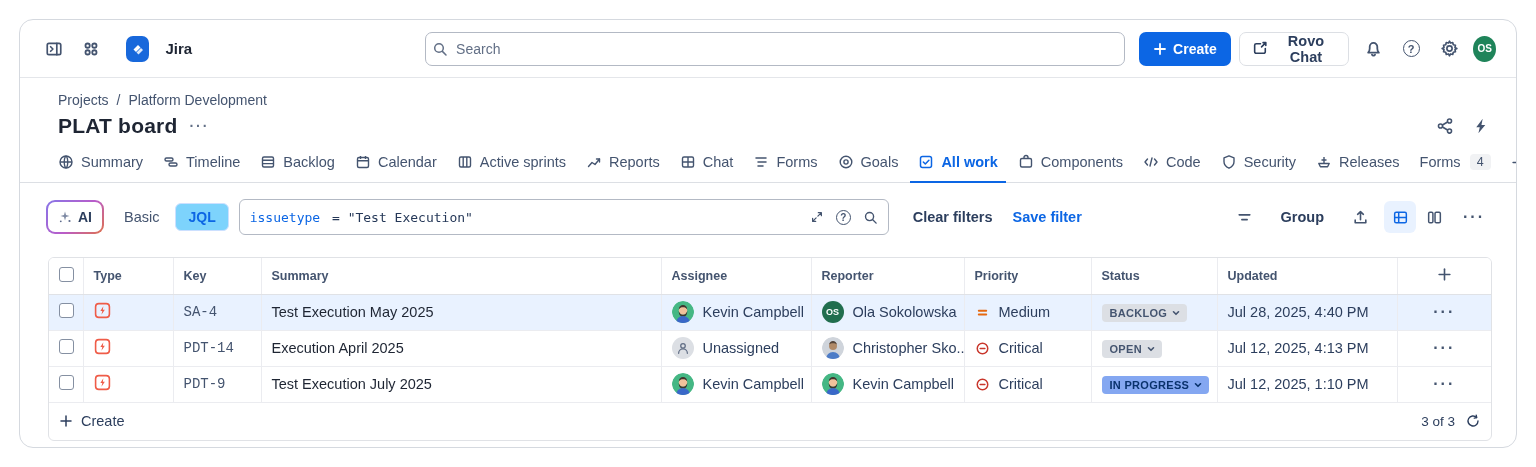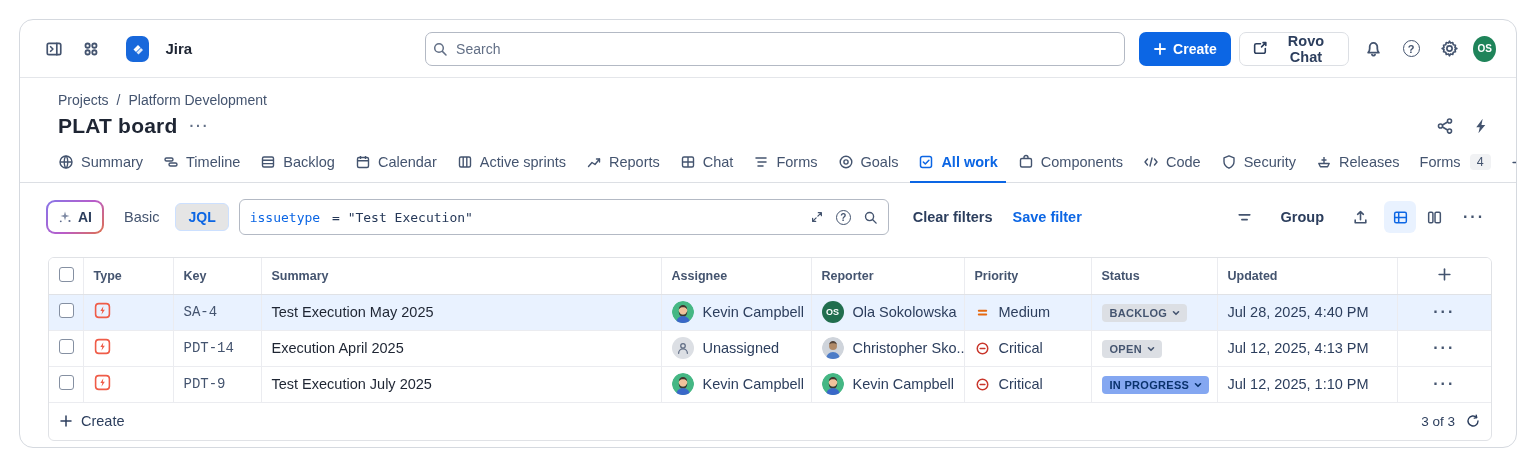--- a/index.html
+++ b/index.html
@@ -34,21 +34,21 @@
   .tab { display:flex; align-items:center; gap:7px; font-size:14.5px; color:#44546f; padding:6px 8px 11px 8px; cursor:pointer; white-space:nowrap; border-bottom:2px solid transparent; margin-bottom:-1px; }
   .tab svg, .tab .codeglyph { flex:0 0 auto; }
   .tab.active { color:#0c66e4; font-weight:bold; border-bottom:2.5px solid #0c66e4; }
   .badge { background:#f1f2f4; border-radius:4px; font-size:12.5px; padding:1px 7px; color:#44546f; margin-left:2px; }
 
   
   .filterbar { display:flex; align-items:center; padding:16px 26px 0 26px; gap:10px; }
   .ai-wrap { background:linear-gradient(135deg,#8776e8 0%,#b95cc9 55%,#e8772e 110%); padding:2px; border-radius:9px; cursor:pointer; }
   .ai-inner { background:#fff; border-radius:7px; height:30px; display:flex; align-items:center; gap:6px; padding:0 10px; font-size:14px; font-weight:bold; color:#2c3e5d; }
   .basic-lbl { font-size:14.5px; color:#44546f; margin:0 6px 0 10px; cursor:pointer; }
-  .jql-pill { background:#e5e5e5; color:#0c66e4; font-weight:bold; font-size:14px; border:1px solid #cce0ff; border-radius:6px; padding:5px 12px; cursor:pointer;text-align:center; }
+  .jql-pill { background:#7dd3fc; color:#0c66e4; font-weight:bold; font-size:14px; border:1px solid #cce0ff; border-radius:6px; padding:5px 12px; cursor:pointer;text-align:center; }
   .jql-input { flex:0 0 auto; width:650px; height:36px; border:1px solid #b3b9c4; border-radius:6px; display:flex; align-items:center; padding:4px 10px; gap:4px; }
   .jql-text { font-family:"DejaVu Sans Mono",monospace; font-size:13px; color:#253858; white-space:pre; }
   .jql-field { color:#0c66e4; }
   .jql-icons { margin-left:auto; display:flex; align-items:center; gap:12px; color:#44546f; }
   .txt-btn { font-size:14.5px; background:none; border:none; cursor:pointer; font-family:"Liberation Sans",sans-serif; }
   .clear-filters { color:#2c3e5d; font-weight:bold; margin-left:14px; }
   .save-filter { color:#0c66e4; font-weight:bold; margin-left:10px; }
   .filter-right { margin-left:auto; display:flex; align-items:center; gap:8px; color:#44546f; }
   .group-btn { height:32px; border:none; background:none; border-radius:6px; font-size:14.5px; font-weight:bold; color:#2c3e5d; padding:0 12px; cursor:pointer; }
   .view-toggle { display:flex; align-items:center; gap:2px; }

